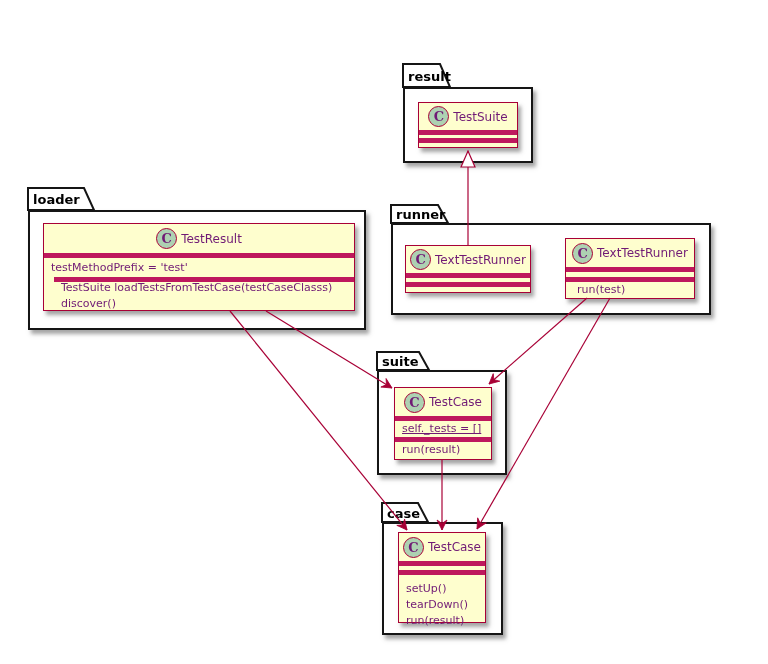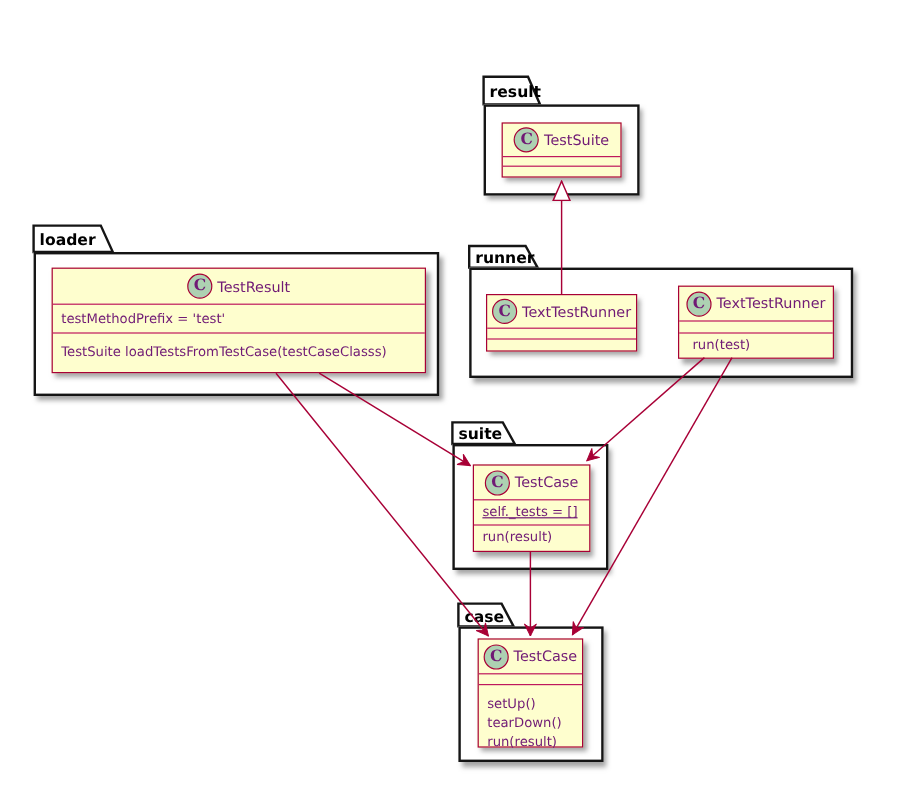--- a/index.html
+++ b/index.html
@@ -33,21 +33,21 @@
     gap:4px; font-size:12px; flex:0 0 auto; overflow:hidden; white-space:nowrap;
   }
   .circ {
     width:21px; height:21px; border-radius:50%;
     background:#ADD1B2; border:1px solid #A80036;
     display:flex; align-items:center; justify-content:center;
     font-family:"DejaVu Serif", serif; font-weight:bold; font-size:13px;
     flex:0 0 auto; box-sizing:border-box;
   }
   .sec {
-    border-top:1px solid #be185d; box-sizing:border-box; flex:0 0 auto;
+    border-top:5px solid #be185d; box-sizing:border-box; flex:0 0 auto;
     display:flex; flex-direction:column; justify-content:center;
     padding:0 7px; font-size:11px; line-height:16px;
   }
   .mline { white-space:nowrap; }
 </style>
 </head>
 <body>
 
 <div id="canvas">
 
@@ -81,22 +81,23 @@
   </div>
 
   <div class="cls" style="left:43px; top:223px; width:312px; height:88px;">
     <div class="ctitle" style="height:29px;">
       <span class="circ">C</span>
       <span>TestResult</span>
     </div>
     <div class="sec" style="height:24px;">
       <div class="mline">testMethodPrefix = 'test'</div>
     </div>
-    <div class="sec" style="height:32px;">
+    <div class="sec" style="height:32px;margin-left:10px;">
       <div class="mline">TestSuite loadTestsFromTestCase(testCaseClasss)</div>
+      <div class="mline">discover()</div>
     </div>
   </div>
 
   <div class="cls" style="left:405px; top:245px; width:126px; height:48px;">
     <div class="ctitle" style="height:27px;">
       <span class="circ">C</span>
       <span>TextTestRunner</span>
     </div>
     <div class="sec" style="height:9px;"></div>
     <div class="sec" style="height:9px;"></div>

